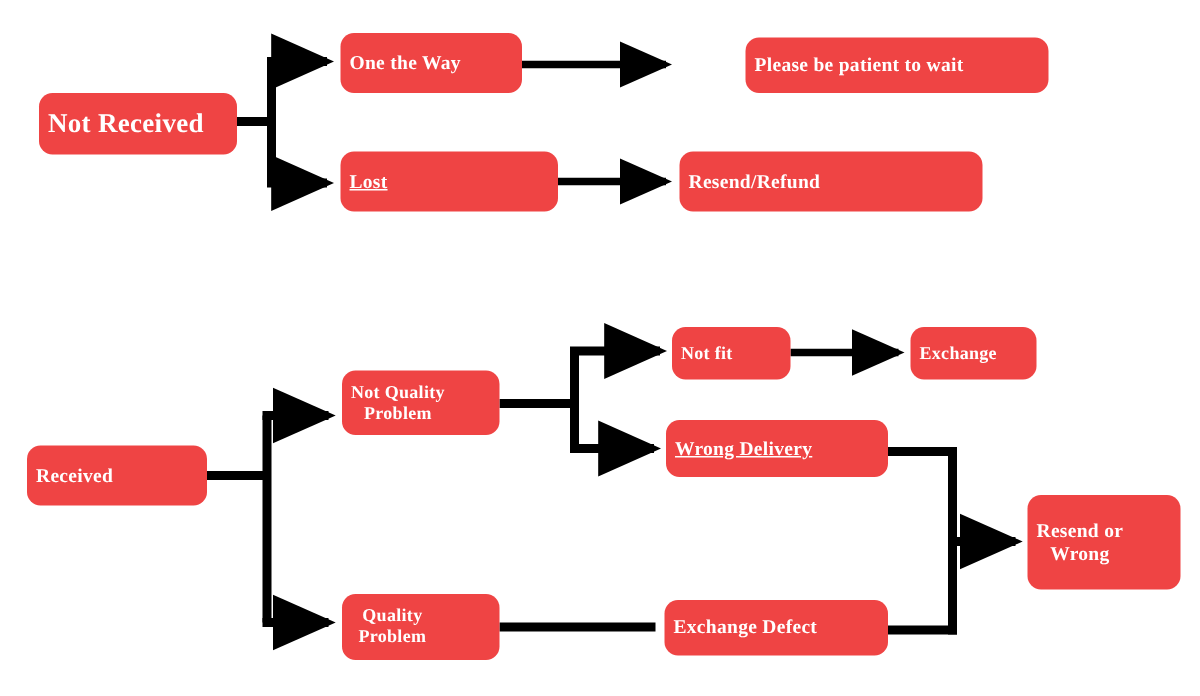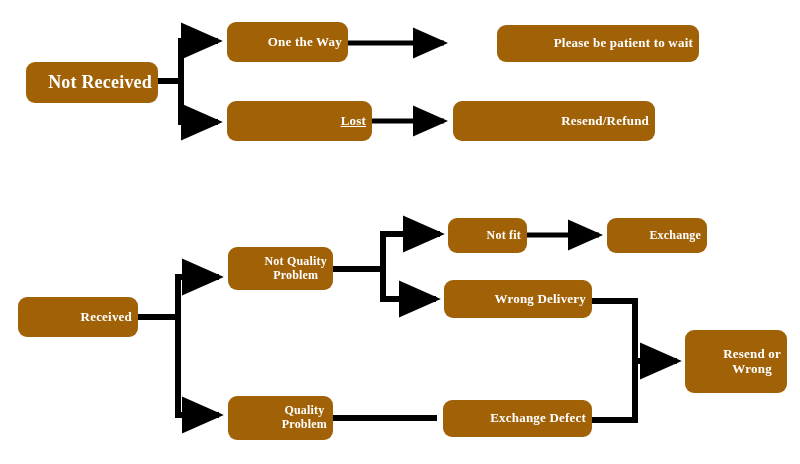--- a/index.html
+++ b/index.html
@@ -20,26 +20,26 @@
   }
   .flow-svg {
     position: absolute;
     left: 0;
     top: 0;
     width: 800px;
     height: 464px;
   }
   .node {
     position: absolute;
-    background: #a16207;
+    background: #ef4444;
     color: #ffffff;
     border-radius: 9px;
     display: flex;
     align-items: center;
-    justify-content: flex-end;
+    justify-content: flex-start;
     text-align: center;
     font-weight: bold;
     font-family: "Liberation Serif", "DejaVu Serif", serif;
     letter-spacing: 0.2px;
     line-height: 1.15;
     box-sizing: border-box;
     padding: 2px 6px;
     z-index: 2;
     text-rendering: optimizeLegibility;
   }
@@ -126,25 +126,25 @@
 
   <div class="node" style="left:228px; top:396px; width:105px; height:44px; font-size:12px;padding-left:11px;">
     <span class="node-label">Quality
 Problem</span>
   </div>
 
   <div class="node" style="left:448px; top:218px; width:79px; height:35px; font-size:12px;">
     <span class="node-label">Not fit</span>
   </div>
 
-  <div class="node" style="left:607px; top:218px; width:100px; height:35px; font-size:12px;">
+  <div class="node" style="left:607px; top:218px; width:84px; height:35px; font-size:12px;">
     <span class="node-label">Exchange</span>
   </div>
 
-  <div class="node" style="left:444px; top:280px; width:148px; height:38px; font-size:13px;">
+  <div class="node" style="left:444px; top:280px; width:148px; height:38px; font-size:13px;text-decoration:underline;">
     <span class="node-label">Wrong Delivery</span>
   </div>
 
   <div class="node" style="left:443px; top:400px; width:149px; height:37px; font-size:13px;">
     <span class="node-label">Exchange Defect</span>
   </div>
 
   <div class="node" style="left:685px; top:330px; width:102px; height:63px; font-size:13px;">
     <span class="node-label">Resend or
 Wrong</span>

